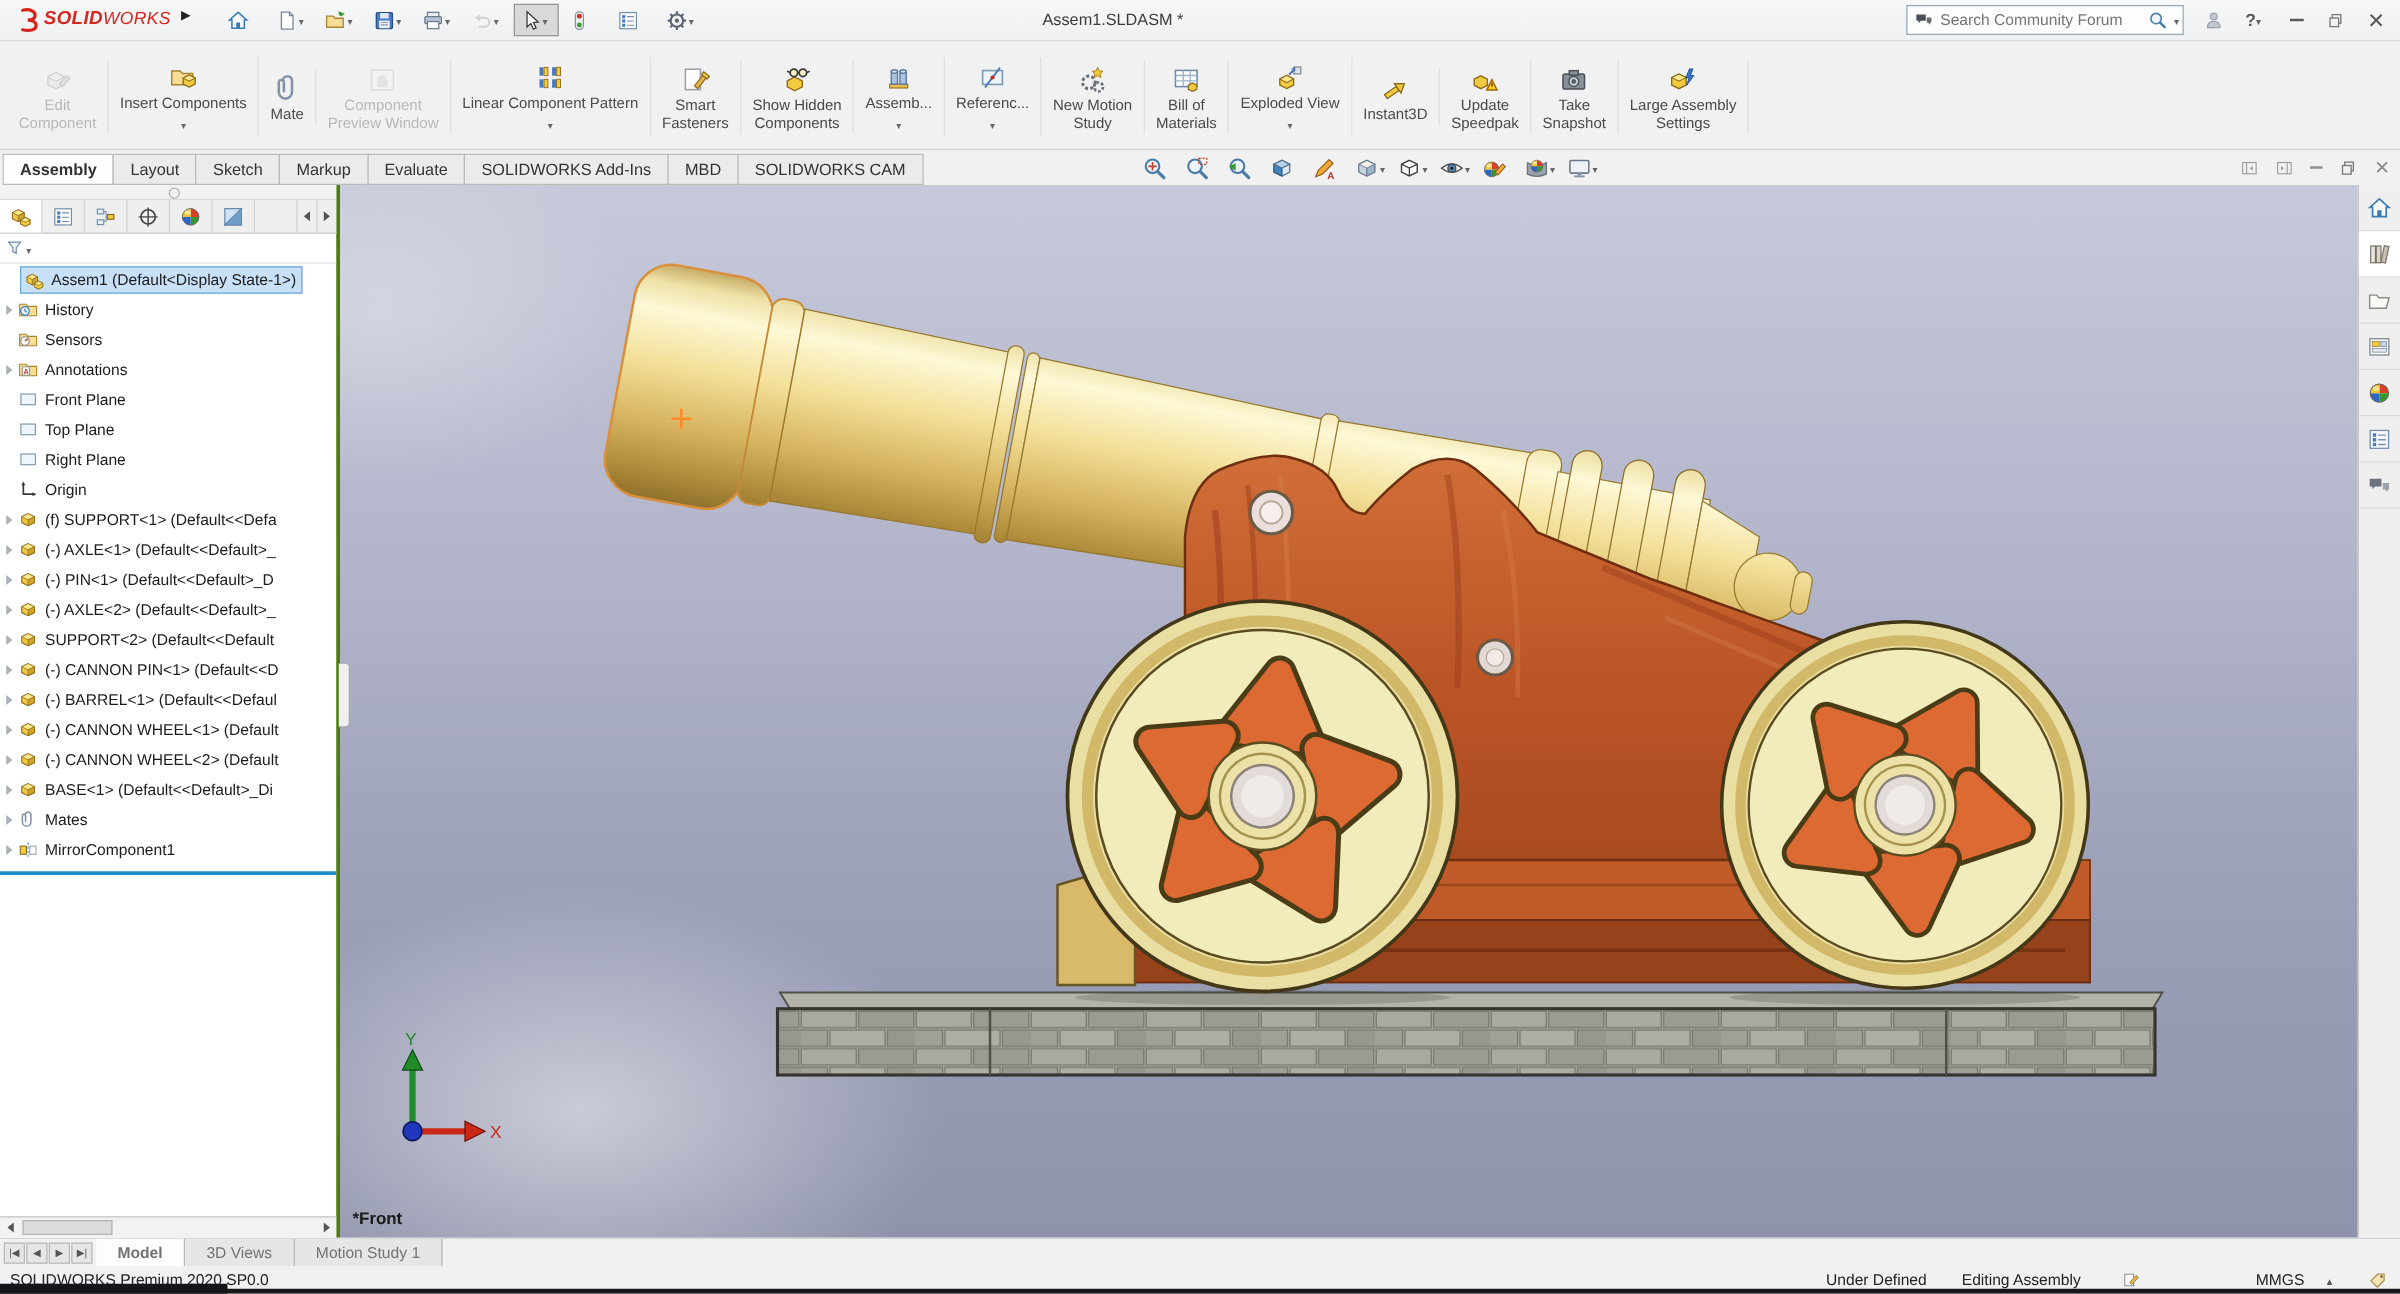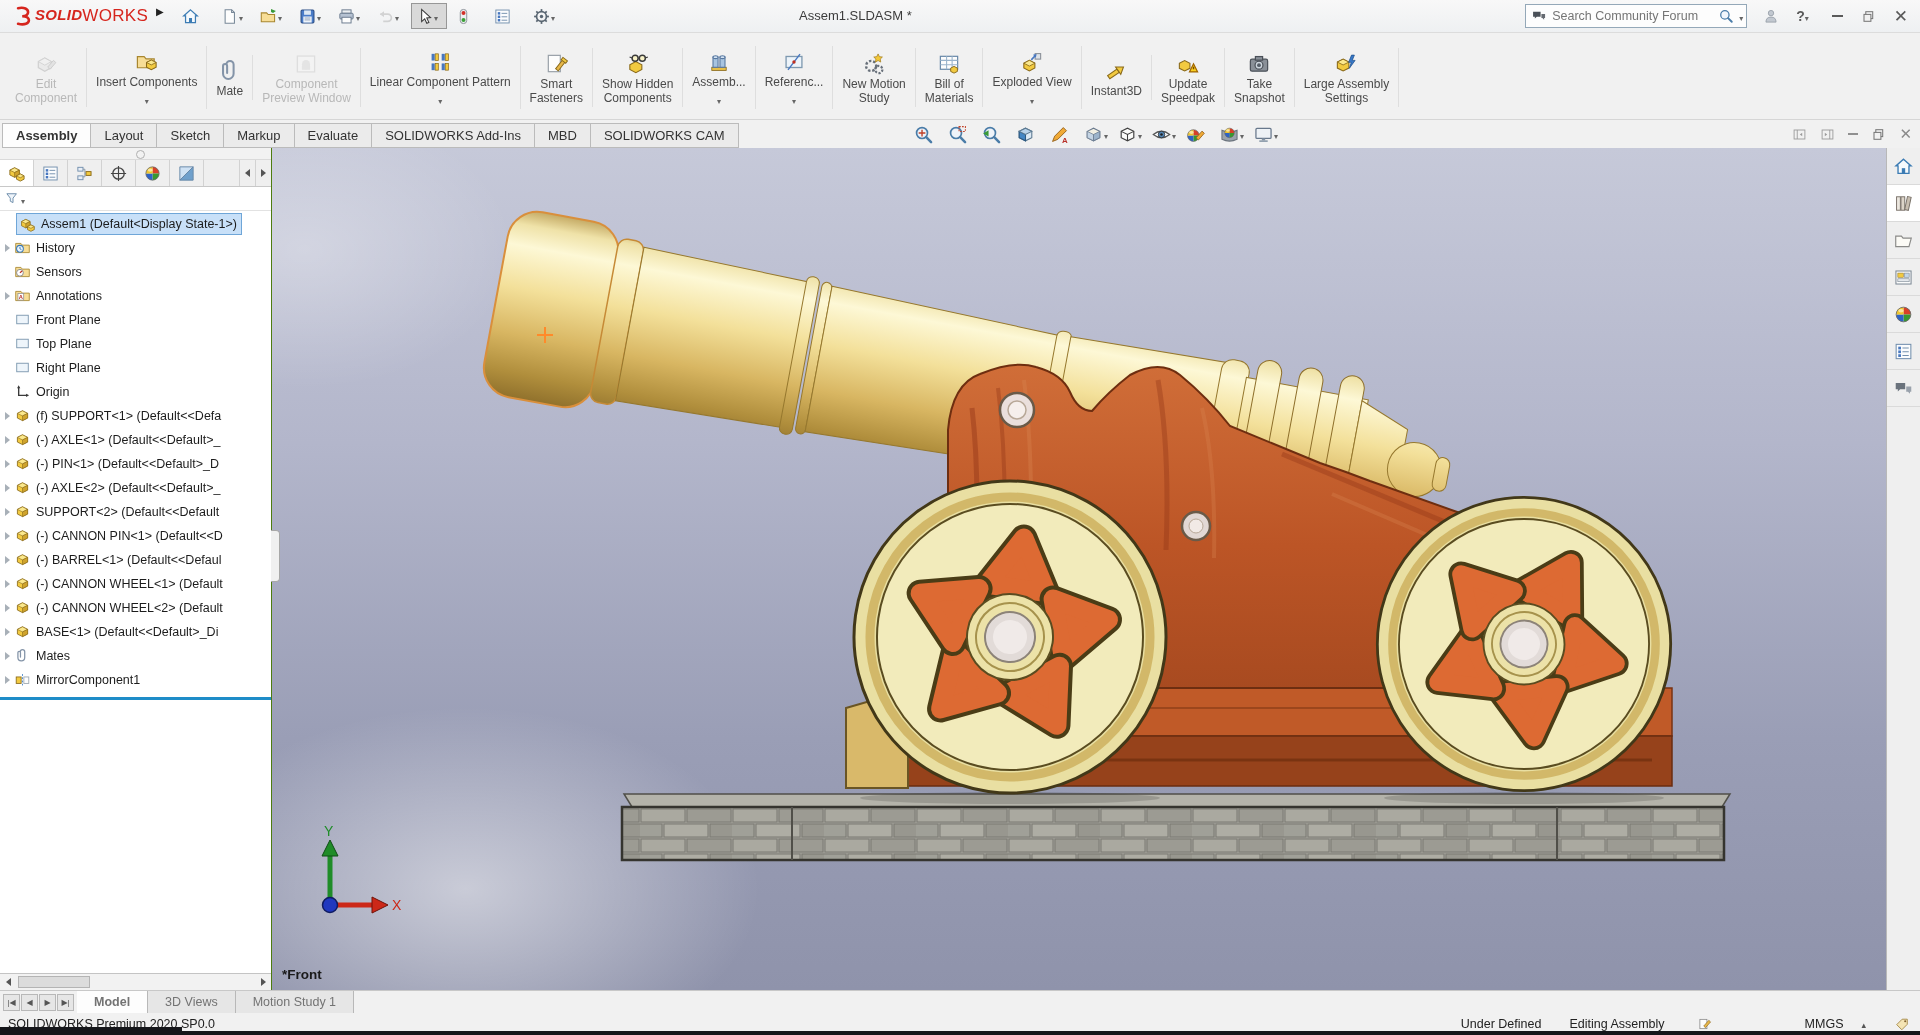--- a/index.html
+++ b/index.html
@@ -3,30 +3,30 @@
 <meta charset="utf-8">
 <style>
   *{box-sizing:border-box;margin:0;padding:0}
   html,body{width:1920px;height:1035px;overflow:hidden;font-family:"Liberation Sans",sans-serif;background:#f1f1f1}
   svg.ic{display:block}
   
   .titlebar{height:33px;display:flex;align-items:center;background:linear-gradient(#f8f8f8,#eef0f2);border-bottom:1px solid #dcdcdc;position:relative}
   .logo{display:flex;align-items:flex-start;padding-left:10px;width:165px}
   .ds-mark{width:22px;height:20px;margin-right:3px}
   .logo-bold{color:#d6251d;font-weight:bold;font-style:italic;font-size:15px;letter-spacing:.3px}
-  .logo-light{color:#d6251d;font-size:17px;letter-spacing:.3px}
+  .logo-light{color:#d6251d;font-size:14px;font-style:italic;letter-spacing:.3px}
   .flyout{color:#222;font-size:10px;margin-left:8px}
   .qa{display:flex;align-items:center;margin-left:12px;gap:3px}
   .qa-btn{height:26px;display:flex;align-items:center;padding:0 3px;border:1px solid transparent}
   .qa-btn svg{width:19px;height:19px}
   .qa-btn.active{background:#d9d9d9;border:1px solid #979797}
   .qa-btn.disabled svg{opacity:.4;filter:grayscale(1)}
   .drop{width:9px;display:inline-block}
   .drop.dd::after{content:"▾";font-size:8px;color:#666}
-  .title-text{position:absolute;left:799px;top:8px;font-size:13px;color:#3c3c3c}
+  .title-text{position:absolute;left:834px;top:8px;font-size:13px;color:#3c3c3c}
   .tb-right{margin-left:auto;display:flex;align-items:center;padding-right:12px}
   .searchbox{width:222px;height:24px;background:#fdfdfd;border:1px solid #94a8b8;display:flex;align-items:center;padding:0 5px;gap:5px}
   .searchbox svg{width:16px;height:16px;flex:none}
   .searchbox input{border:0;outline:0;flex:1;font-size:12.5px;color:#555;background:transparent;font-family:"Liberation Sans",sans-serif}
   .tb-ic{margin-left:15px;display:flex;align-items:center}
   .tb-ic svg{width:18px;height:18px}
   .help-q{font-size:14px;font-weight:bold;color:#5a5a5a;margin-left:16px}
   .win-btn{margin-left:18px;color:#5a5a5a;display:flex;align-items:center}
   .win-min-bar{width:11px;height:2px;background:#5a5a5a;display:inline-block}
   .win-close{font-size:17px;line-height:17px}
@@ -44,21 +44,21 @@
   .rtab.active{background:#fdfdfd;font-weight:bold}
   .headsup{position:absolute;left:913px;top:0;height:28px;display:flex;align-items:center;gap:4px}
   .hu-btn{display:flex;align-items:center}
   .hu-btn svg{width:21px;height:21px}
   .doc-controls{position:absolute;right:8px;top:0;height:28px;display:flex;align-items:center;gap:13px;color:#8a8a8a}
   .doc-controls svg{width:15px;height:15px}
   .dc-min{width:10px;height:2px;background:#909090}
   .dc-close{font-size:15px;color:#8a8a8a}
   
   .main{height:842px;display:flex;position:relative;background:#fff}
-  .fmpanel{width:272px;flex:none;border-right:1px solid #4d7c0f;display:flex;flex-direction:column;background:#fff}
+  .fmpanel{width:272px;flex:none;border-right:3px solid #4d7c0f;display:flex;flex-direction:column;background:#fff}
   .fm-splitter{height:12px;background:#f2f2f2;border-bottom:1px solid #dadada;position:relative}
   .fm-splitter::after{content:"";position:absolute;left:50%;top:2px;width:7px;height:7px;border:1px solid #b0b0b0;border-radius:50%}
   .fm-tabs{height:27px;display:flex;background:#efefef;border-bottom:1px solid #c8c8c8}
   .fm-tab{width:34px;display:flex;align-items:center;justify-content:center;border-right:1px solid #d2d2d2}
   .fm-tab svg{width:19px;height:19px}
   .fm-tab.active{background:#fff}
   .fm-scrollbtns{margin-left:auto;display:flex}
   .fm-scroll-btn{width:16px;display:flex;align-items:center;justify-content:center;border-left:1px solid #d2d2d2}
   .tri-l{width:0;height:0;border-top:4px solid transparent;border-bottom:4px solid transparent;border-right:5px solid #555}
   .tri-r{width:0;height:0;border-top:4px solid transparent;border-bottom:4px solid transparent;border-left:5px solid #555}

